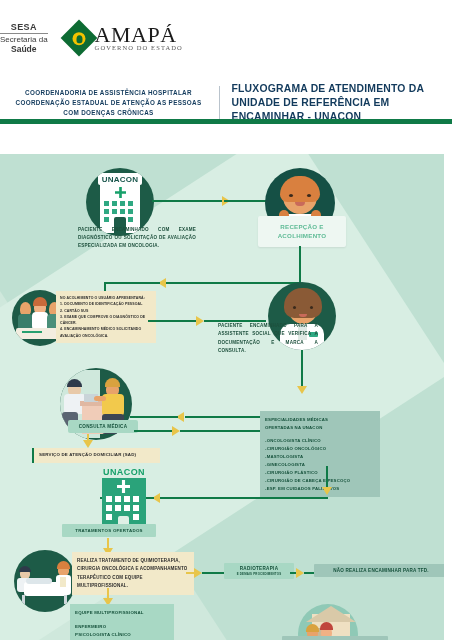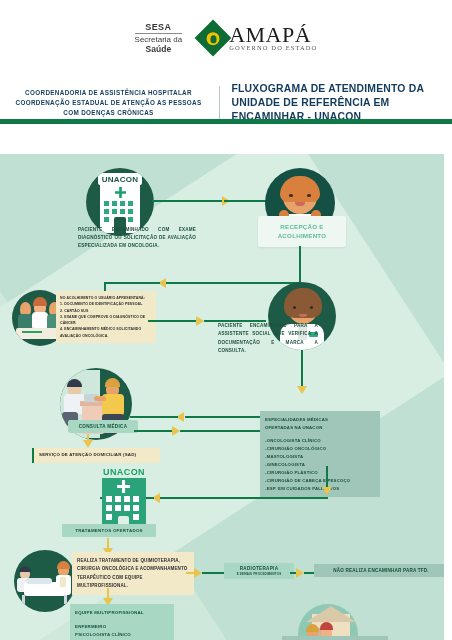--- a/index.html
+++ b/index.html
@@ -7,21 +7,21 @@
     width:452px;height:640px;
     background:#ffffff;
     font-family:"Liberation Sans", sans-serif;
     overflow:hidden;
     position:relative;
   }
   .page{position:relative;width:452px;height:640px;overflow:hidden;}
 
   
   .header{position:absolute;left:0;top:0;width:452px;height:118px;background:#ffffff;}
-  .logos{position:absolute;left:0;top:22px;width:452px;display:flex;justify-content:center;align-items:center;gap:18px;}
+  .logos{position:absolute;left:0;top:22px;width:452px;display:flex;justify-content:flex-start;align-items:center;gap:18px;}
   .sesa{text-align:center;color:#3a3a3a;line-height:1.15;}
   .sesa .l1{font-size:9px;font-weight:bold;letter-spacing:.4px;border-bottom:1px solid #8a8a8a;padding-bottom:1px;}
   .sesa .l2{font-size:8px;font-weight:normal;margin-top:1px;}
   .sesa .l3{font-size:8.5px;font-weight:bold;}
   .amapa{display:flex;align-items:center;gap:3px;}
   .amapa-diamond{width:26px;height:26px;background:#0d6b33;transform:rotate(45deg);display:flex;align-items:center;justify-content:center;}
   .amapa-diamond .inner{width:13px;height:13px;background:#f2c200;border-radius:50%;transform:rotate(-45deg);display:flex;align-items:center;justify-content:center;}
   .amapa-diamond .inner .tree{width:6px;height:8px;background:#0d6b33;border-radius:50% 50% 40% 40%;}
   .amapa-txt{line-height:1;}
   .amapa-txt .big{font-family:"Liberation Serif",serif;font-size:22px;color:#1c1c1c;letter-spacing:.5px;}

